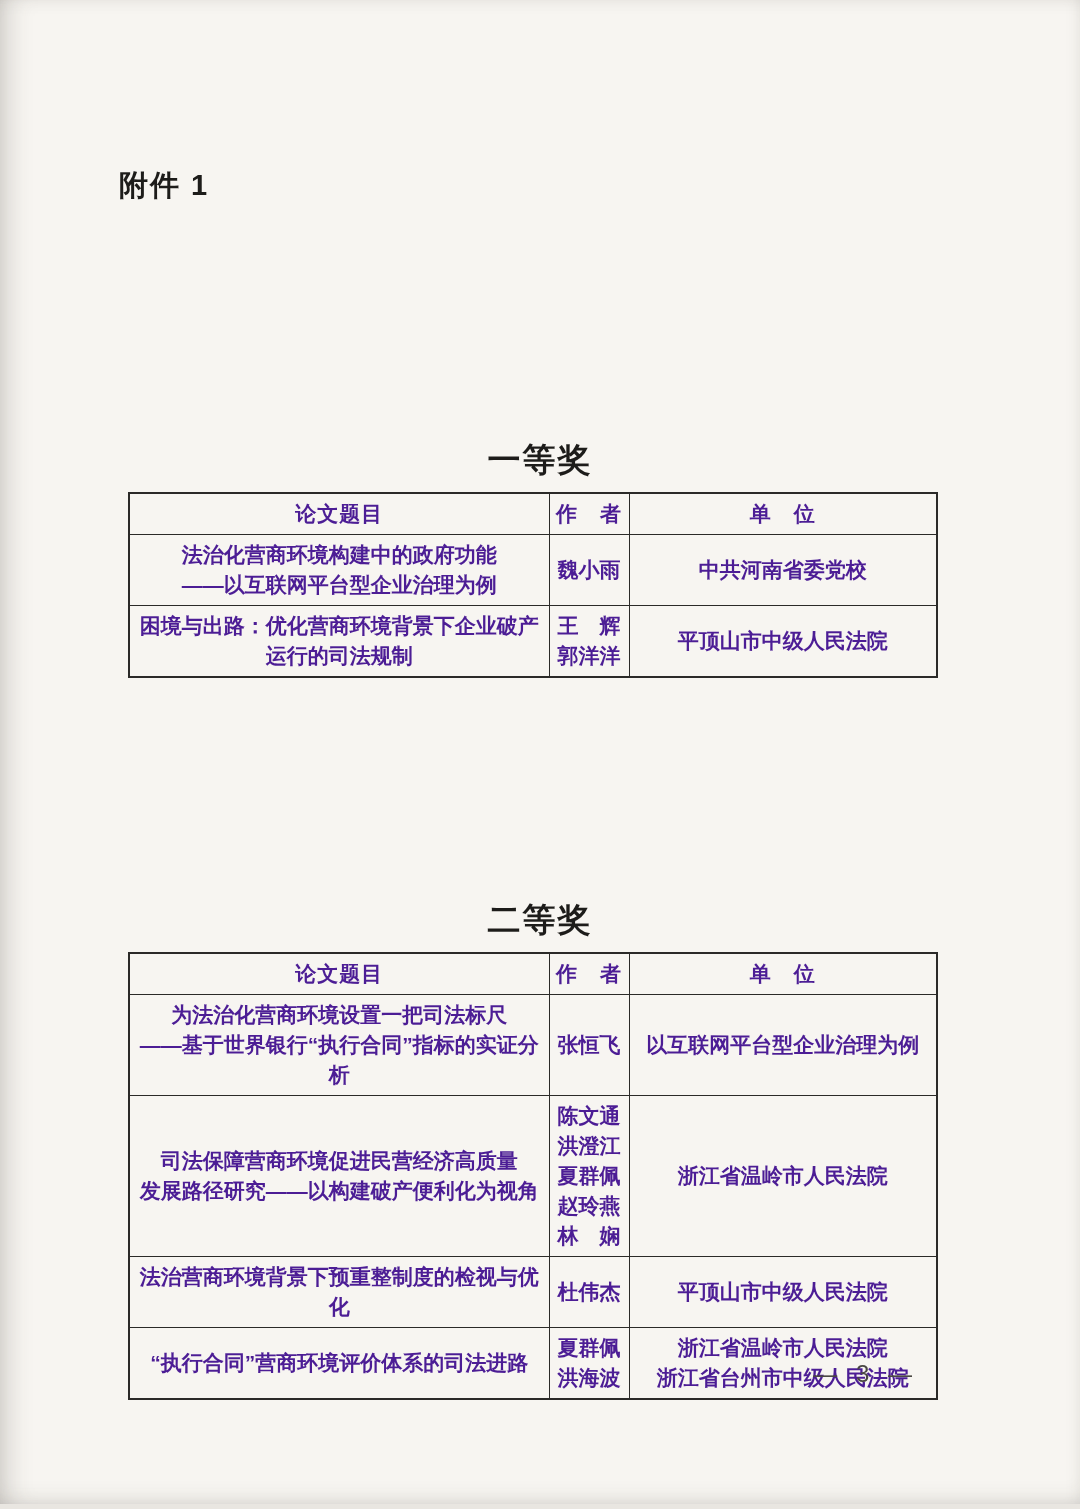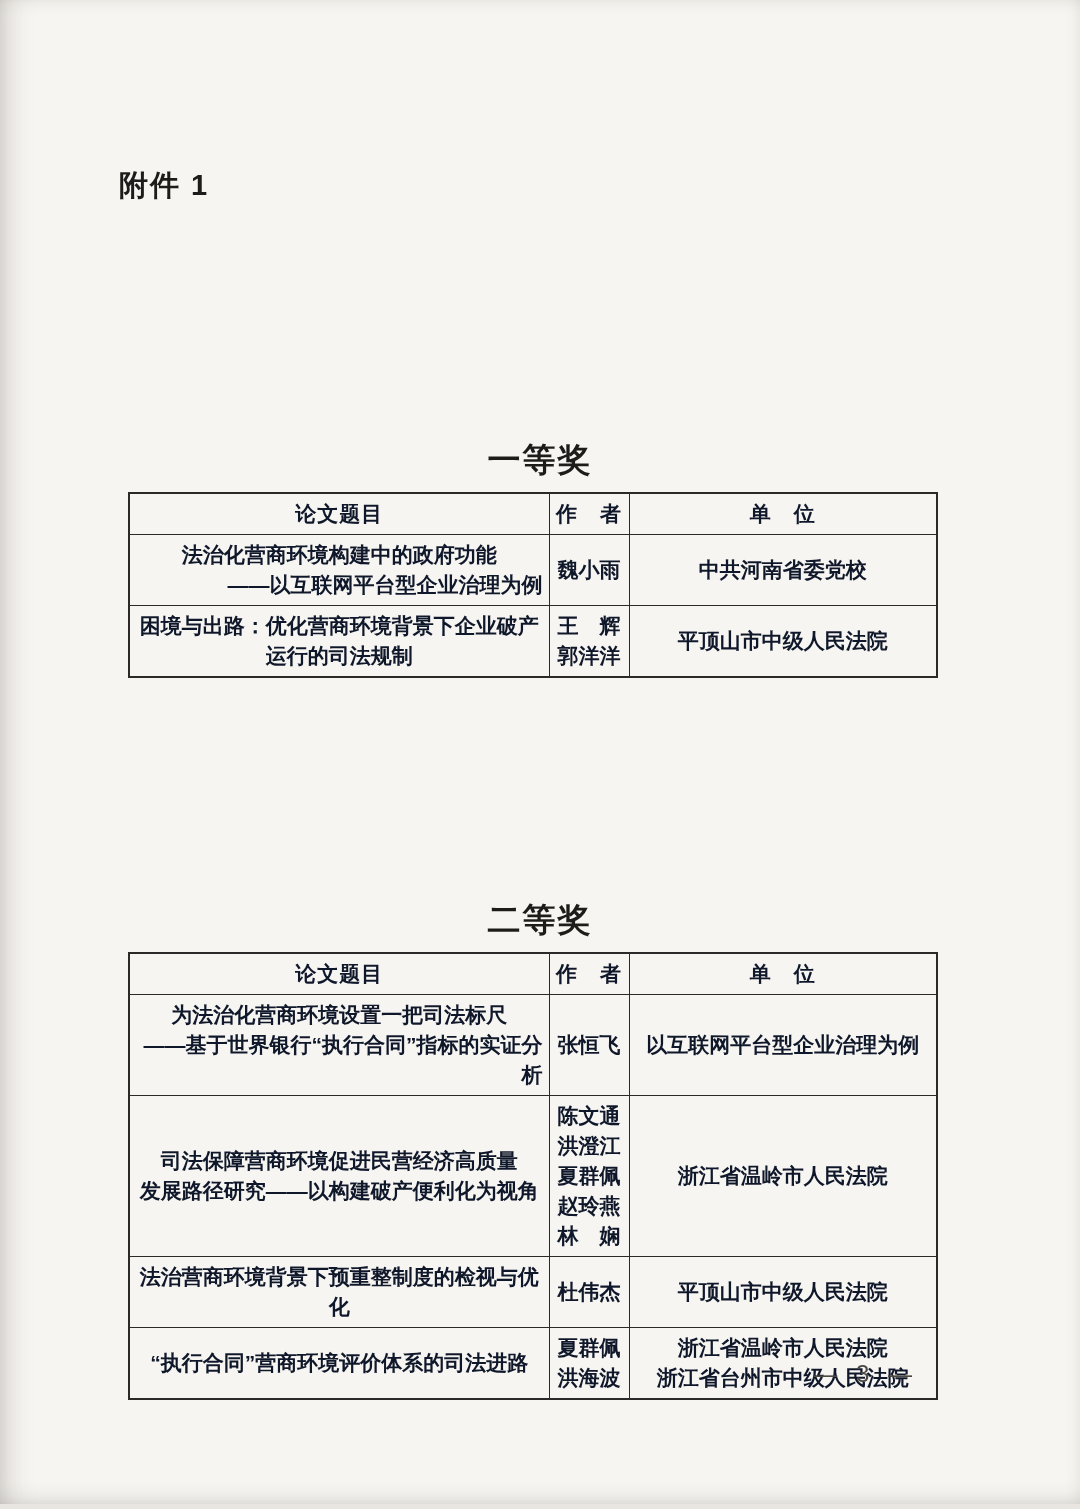--- a/index.html
+++ b/index.html
@@ -59,30 +59,30 @@
   table.awards col.c-title  { width: 420px; }
   table.awards col.c-author { width: 80px; }
   table.awards col.c-org    { width: 308px; }
   table.awards th, table.awards td {
     border: 1.5px solid #2b2a28;
     padding: 5px 6px;
     font-size: 21px;
     line-height: 30px;
     text-align: center;
     vertical-align: middle;
-    color: #0f172a;
+    color: #4c1d95;
   }
   table.awards { border: 2.5px solid #2b2a28; }
   table.awards th {
     font-weight: 800;
     height: 40px;
     letter-spacing: 1px;
   }
   td .line { font-weight: 700; }
-  td .line.align-left { text-align: right; }
+  td .line.align-left { text-align: center; }
   .authors-cell .line { white-space: nowrap; }
   .page-number {
     position: absolute;
     top: 1360px;
     right: 162px;
     font-size: 24px;
     letter-spacing: 6px;
     color: #4a4843;
     font-weight: 500;
   }

